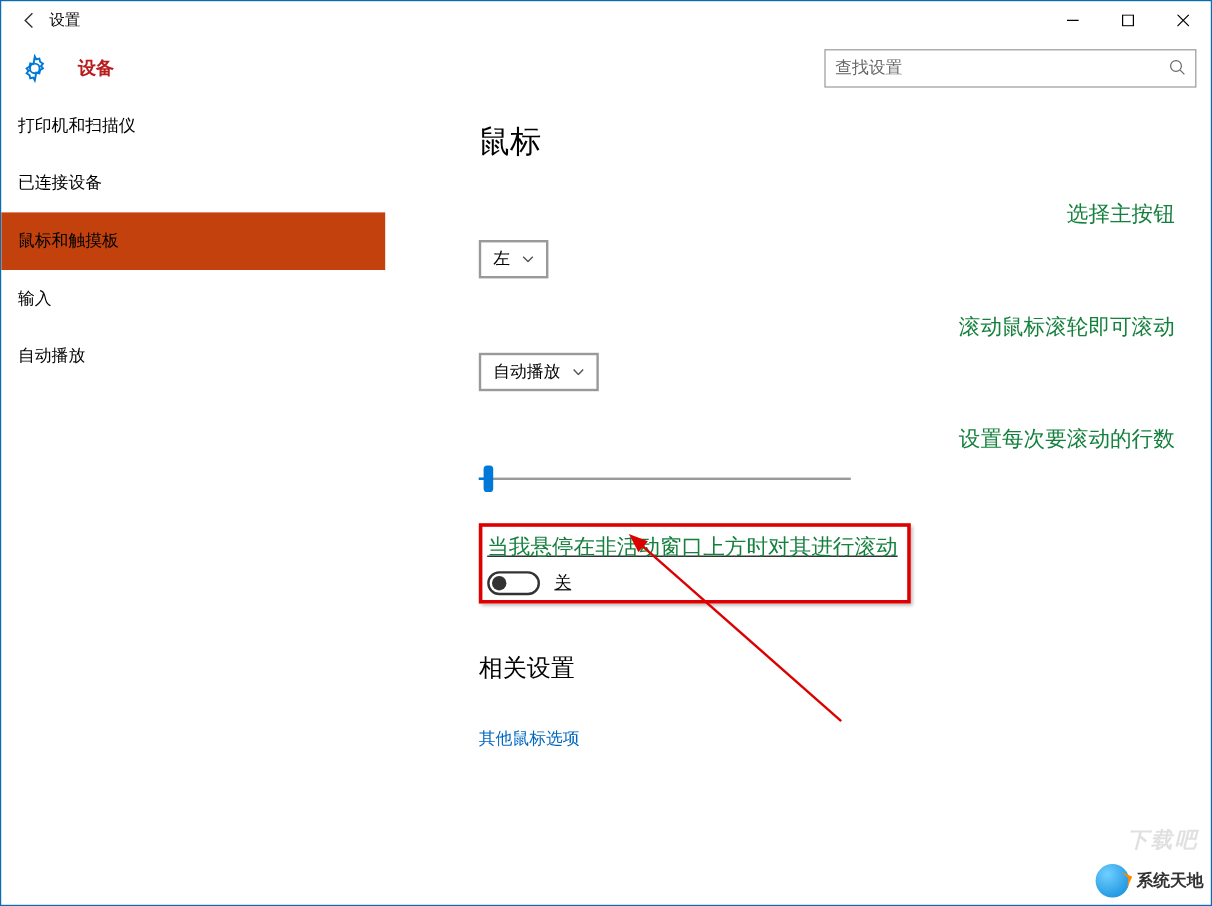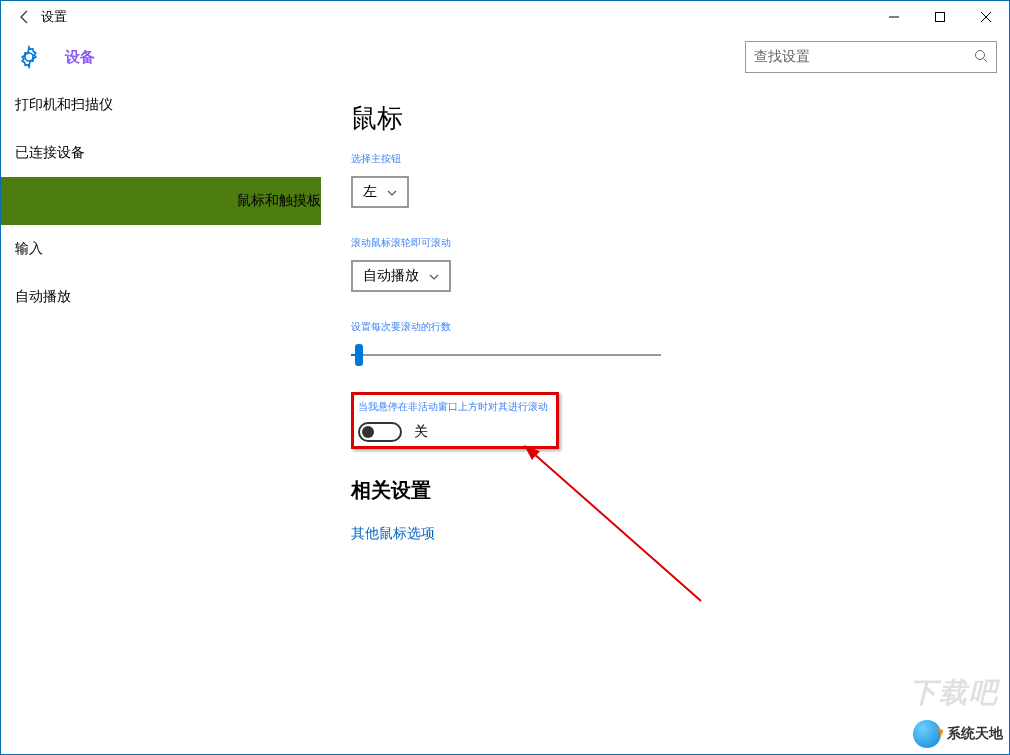--- a/index.html
+++ b/index.html
@@ -6,57 +6,57 @@
   body { width: 1010px; height: 755px; background: #fff; position: relative; overflow: hidden; border: 1px solid #0a6cb3; }
   
   .titlebar { height: 32px; display: flex; align-items: center; padding-left: 8px; }
   .titlebar .back { width: 32px; height: 32px; display: flex; align-items: center; justify-content: center; font-size: 16px; color: #333; }
   .titlebar .title { font-size: 13px; margin-left: 0; color: #000; }
   .titlebar .controls { margin-left: auto; display: flex; }
   .titlebar .controls .ctrl { width: 46px; height: 32px; display: flex; align-items: center; justify-content: center; font-size: 11px; color: #000; }
   
   .header { height: 48px; display: flex; align-items: center; padding: 0 12px; }
   .header .gear { width: 24px; height: 24px; color: #0078d7; margin-left: 4px; }
-  .header .htitle { font-size: 15px; font-weight: 600; margin-left: 24px; color: #8b5cf6; }
-  .header .searchbox { margin-left: auto; width: 252px; height: 32px; border: 1px solid #999; display: flex; align-items: center; padding: 0 8px; }
+  .header .htitle { font-size: 15px; font-weight: 600; margin-left: 24px; color: #b91c1c; }
+  .header .searchbox { margin-left: auto; width: 310px; height: 32px; border: 1px solid #999; display: flex; align-items: center; padding: 0 8px; }
   .header .searchbox .sbtext { flex: 1; color: #666; font-size: 14px; }
   .header .searchbox .sicon { color: #666; font-size: 14px; }
   
-  .body { display: flex; height: calc(100% - 80px); }
+  .body { display: flex; height: calc(100% - 80px); gap: 48px; }
   .sidebar { width: 320px; }
   .sidebar .item { height: 48px; display: flex; align-items: center; padding-left: 14px; font-size: 14px; color: #000; }
-  .sidebar .item.active { background: #4d7c0f; color: #000; justify-content: flex-end; }
+  .sidebar .item.active { background: #c2410c; color: #000; }
   
   .content { flex: 1; padding: 20px 30px; }
-  .content h1 { font-size: 26px; font-weight: 400; margin-bottom: 16px; }
-  .content .label { font-size: 10px; margin-bottom: 10px; color: #3b82f6; }
+  .content h1 { font-size: 26px; font-weight: 400; margin-bottom: 30px; }
+  .content .label { font-size: 18px; margin-bottom: 10px; color: #15803d; text-align: right; }
   .content .select { border: 2px solid #999; height: 32px; display: inline-flex; align-items: center; padding: 0 10px; font-size: 14px; margin-bottom: 28px; }
   .content .select .chev { margin-left: 10px; font-size: 10px; color: #555; }
   .content .slider-wrap { width: 310px; height: 24px; position: relative; margin-bottom: 24px; }
   .content .slider-track { position: absolute; top: 10px; left: 0; right: 0; height: 2px; background: #999; }
   .content .slider-track .fill { position: absolute; left: 0; top: 0; height: 2px; width: 8px; background: #0078d7; }
   .content .slider-thumb { position: absolute; top: 0; left: 4px; width: 8px; height: 22px; background: #0078d7; border-radius: 3px; }
   
-  .highlight-box { border: 3px solid #d00; box-shadow: 2px 2px 3px rgba(0,0,0,0.3); padding: 5px 8px 4px 4px; display: inline-block; margin-bottom: 28px; }
+  .highlight-box { border: 3px solid #d00; box-shadow: 2px 2px 3px rgba(0,0,0,0.3); padding: 5px 8px 4px 4px; display: inline-block; margin-bottom: 40px; text-decoration: underline; }
   .highlight-box .label { margin-bottom: 8px; }
   .toggle-row { display: flex; align-items: center; gap: 12px; }
   .toggle { width: 44px; height: 20px; border: 2px solid #333; border-radius: 10px; position: relative; background: #fff; }
   .toggle .knob { position: absolute; left: 2px; top: 2px; width: 12px; height: 12px; background: #333; border-radius: 50%; }
   .toggle-label { font-size: 14px; }
   
-  .content h2 { font-size: 20px; font-weight: 700; margin-bottom: 20px; }
+  .content h2 { font-size: 20px; font-weight: 400; margin-bottom: 37px; }
   .content .link { color: #0067c0; font-size: 14px; }
   
   .arrow-svg { position: absolute; pointer-events: none; }
   
   .watermark { position: absolute; right: 6px; bottom: 6px; display: flex; align-items: center; gap: 6px; }
   .watermark .globe { width: 28px; height: 28px; border-radius: 50%; background: radial-gradient(circle at 35% 30%, #6fd0ff, #0a85d8); position: relative; }
   .watermark .globe::after { content: ""; position: absolute; right: -3px; top: 6px; width: 14px; height: 14px; background: #ff8a00; clip-path: polygon(50% 0, 100% 50%, 50% 100%, 75% 50%); transform: rotate(-20deg); }
   .watermark .wmtext { font-size: 14px; font-weight: 600; color: #333; }
-  .dl-watermark { position: absolute; right: 10px; bottom: 42px; font-size: 28px; font-weight: 700; color: rgba(0,0,0,0.12); letter-spacing: 2px; font-style: italic; margin-left: 23px; }
+  .dl-watermark { position: absolute; right: 10px; bottom: 42px; font-size: 18px; font-weight: 700; color: rgba(0,0,0,0.12); letter-spacing: 2px; font-style: italic; margin-left: 23px; }
 </style>
 </head>
 <body>
 
 <div class="titlebar">
   <div class="back">
     <svg width="16" height="16" viewBox="0 0 16 16">
         <path d="M10 2 L4 8 L10 14" stroke="#333" stroke-width="1.2" fill="none"></path>
       </svg>
   </div>

